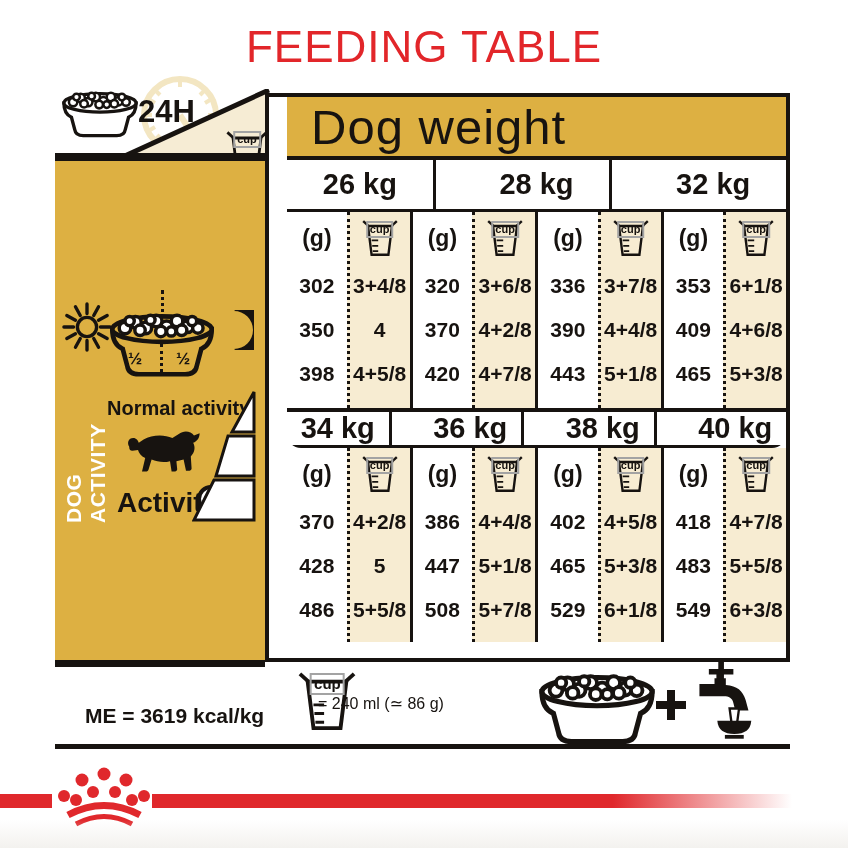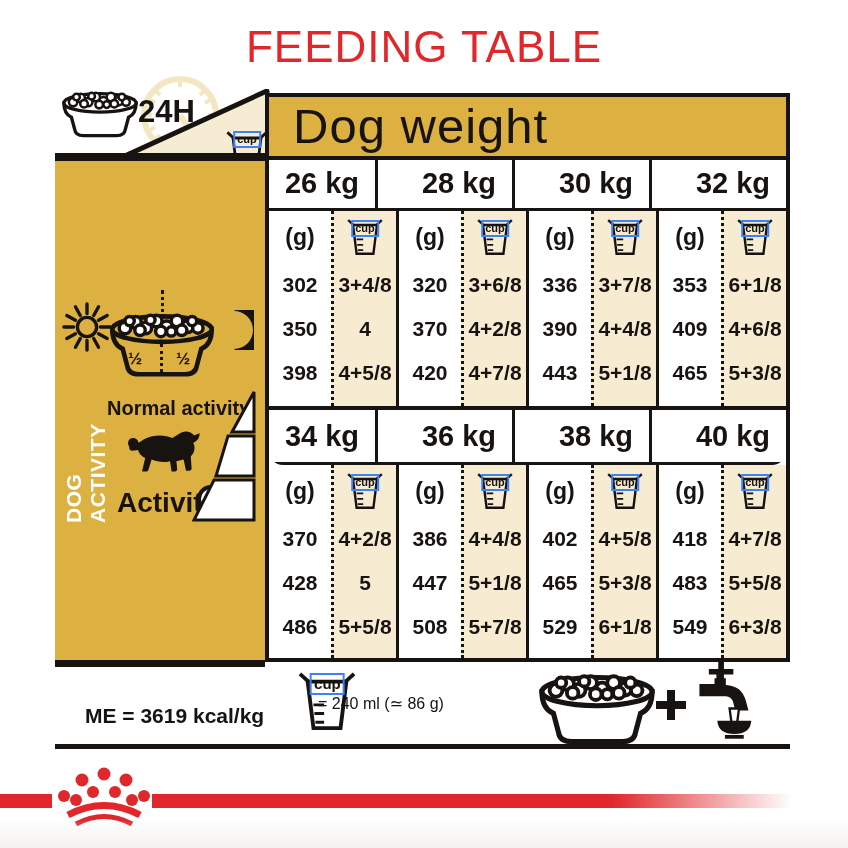--- a/index.html
+++ b/index.html
@@ -14,42 +14,42 @@
   
   .clock{left:135px;top:70px;}
   .h24{left:138px;top:94px;font-size:31px;font-weight:bold;}
   .bowl-top{left:58px;top:86px;}
 
   
   .tri{left:116px;top:89px;}
 
   
   .tbl{left:265px;top:93px;width:525px;height:569px;border:4px solid #171310;
-       box-sizing:border-box;background:#fff;display:flex;flex-direction:column;}
+       box-sizing:border-box;background:#fff;display:flex;flex-direction:column;padding-left:18px;}
   .band{height:63px;background:#ddb042;border-bottom:4px solid #171310;box-sizing:border-box;
         display:flex;align-items:center;padding-left:24px;font-size:49px;letter-spacing:1px;}
   .hrow{height:52px;border-bottom:3px solid #171310;box-sizing:border-box;display:flex;gap:28px;}
-  .hrow.second{height:56px;border-radius:14px;}
+  .hrow.second{height:36px;border-radius:14px;}
   .drow{height:200px;border-bottom:4px solid #171310;box-sizing:border-box;display:flex;}
   .drow.last{height:194px;border-bottom:none;}
   .hcell{flex:1 1 0;border-right:3px solid #171310;box-sizing:border-box;display:flex;
          align-items:center;justify-content:center;font-size:29px;font-weight:bold;background:#fff;}
   .hcell:last-child,.wcol:last-child{border-right:none;}
   .wcol{flex:1 1 0;border-right:3px solid #171310;box-sizing:border-box;display:flex;}
   .sub{flex:1 1 0;display:flex;flex-direction:column;box-sizing:border-box;}
   .sub.c{border-left:3px dotted #171310;background:#f7ecd2;}
   .slot{height:44px;display:flex;align-items:center;justify-content:center;
         font-size:21px;font-weight:bold;}
   .slot.lab{height:52px;font-size:23px;}
 
   
   .cupico{position:relative;display:inline-block;width:36px;height:40px;}
   .cupico svg{width:100%;height:100%;}
   .cuptx{position:absolute;left:50%;top:3px;transform:translateX(-50%);font-style:normal;
-         font-weight:bold;font-size:11px;line-height:13px;border:2px solid #3b82f6;
+         font-weight:bold;font-size:11px;line-height:13px;border:2px solid #a3a3a3;
          padding:0 2px;background:transparent;}
   .cup-tri{left:226px;top:110px;width:42px;height:48px;}
   .cup-foot{left:252px;top:668px;width:58px;height:66px;}
   .cup-foot .cuptx{font-size:15px;line-height:18px;top:5px;}
 
   
   .panel{left:55px;top:153px;width:210px;height:514px;background:#ddb042;
          border-top:8px solid #171310;border-bottom:7px solid #171310;box-sizing:border-box;}
   .vlabel{left:62px;top:387px;height:136px;writing-mode:vertical-rl;transform:rotate(180deg);
           color:#fff;font-size:21px;font-weight:bold;letter-spacing:0.5px;display:flex;
@@ -184,21 +184,20 @@
     <polygon points="22,90 62,90 62,130 2,130" fill="#ffffff" stroke="#171310" stroke-width="3"></polygon>
   </svg>
 
   
   <div class="abs tbl">
     <div class="band">Dog weight</div>
 
     <div class="hrow">
       <div class="hcell">26 kg</div>
       <div class="hcell">28 kg</div>
-      <div class="hcell">30 kg</div>
       <div class="hcell">32 kg</div>
     </div>
 
     <div class="drow">
       <div class="wcol">
         <div class="sub g">
           <div class="slot lab">(g)</div>
           <div class="slot">302</div>
           <div class="slot">350</div>
           <div class="slot">398</div>

